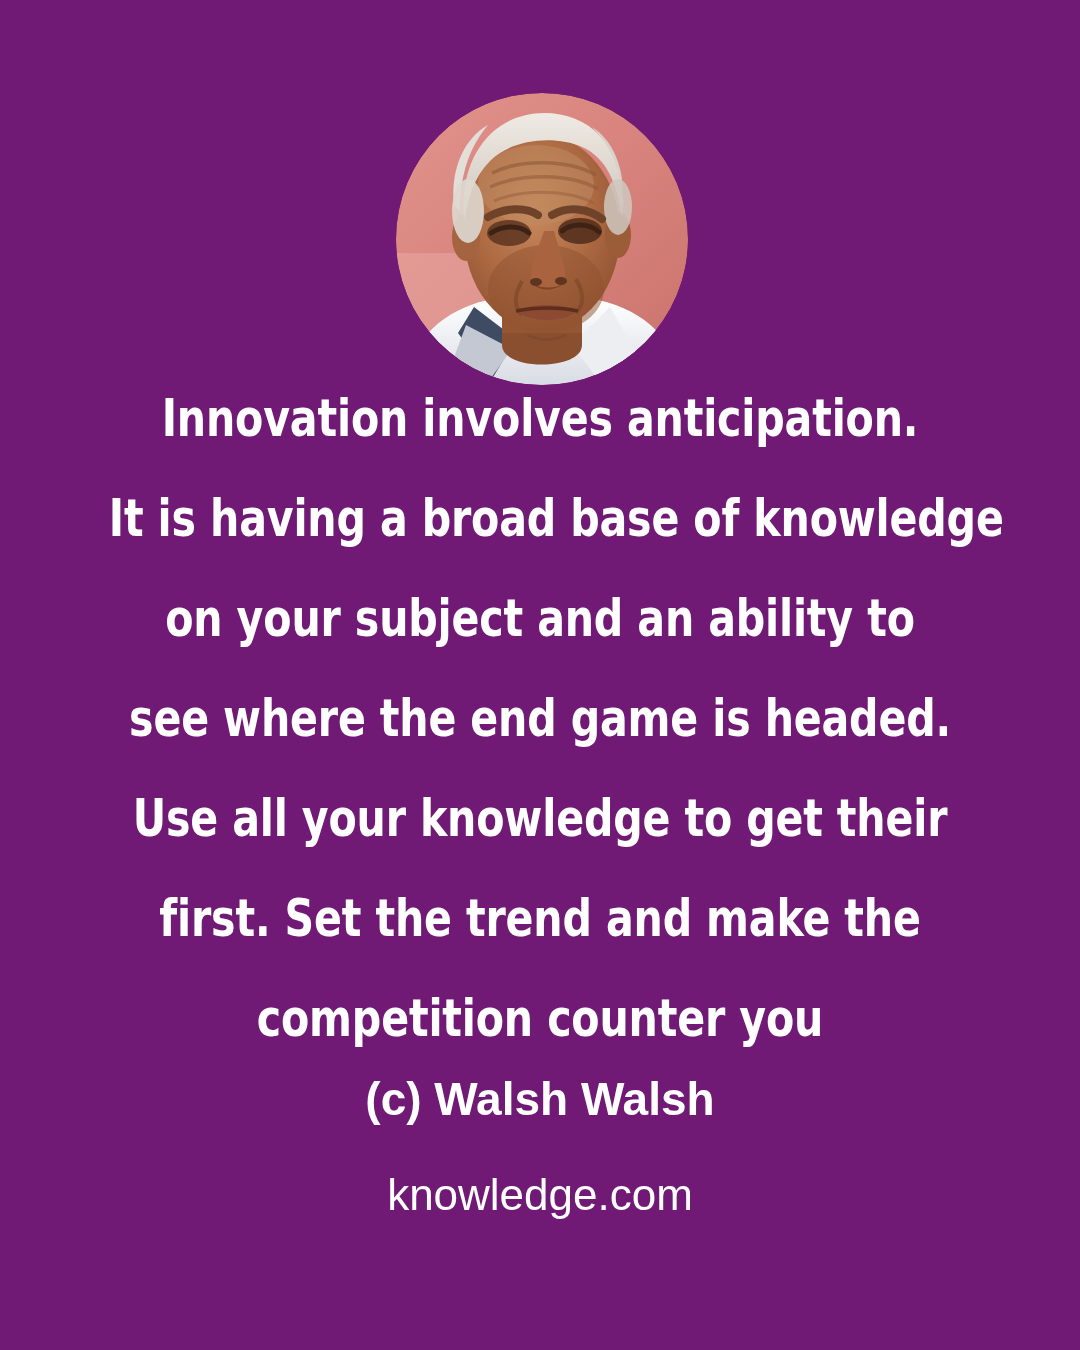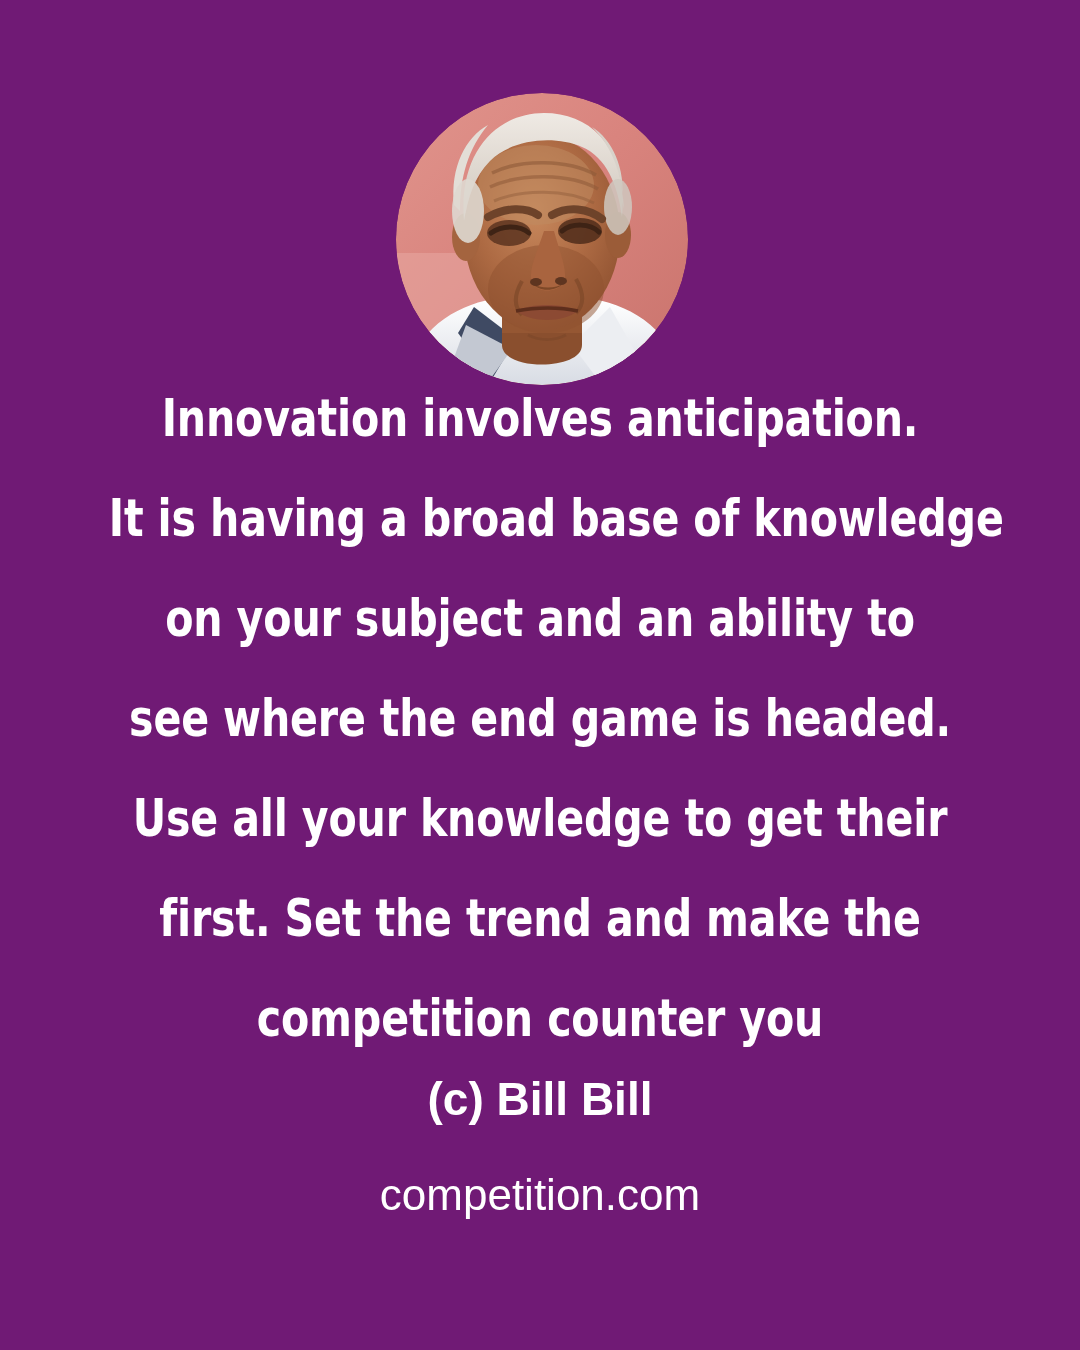--- a/index.html
+++ b/index.html
@@ -190,17 +190,17 @@
   <div class="quote-body">
     <span class="quote-line">Innovation involves anticipation.</span>
     <span class="quote-line">It is having a broad base of knowledge</span>
     <span class="quote-line">on your subject and an ability to</span>
     <span class="quote-line">see where the end game is headed.</span>
     <span class="quote-line">Use all your knowledge to get their</span>
     <span class="quote-line">first. Set the trend and make the</span>
     <span class="quote-line">competition counter you</span>
   </div>
 
-  <div class="attribution">(c) Bill Bill</div>
-
-  <div class="source">competition.com</div>
+  <div class="attribution">(c) Walsh Walsh</div>
+
+  <div class="source">knowledge.com</div>
 
 </div>
 
 </body></html>

